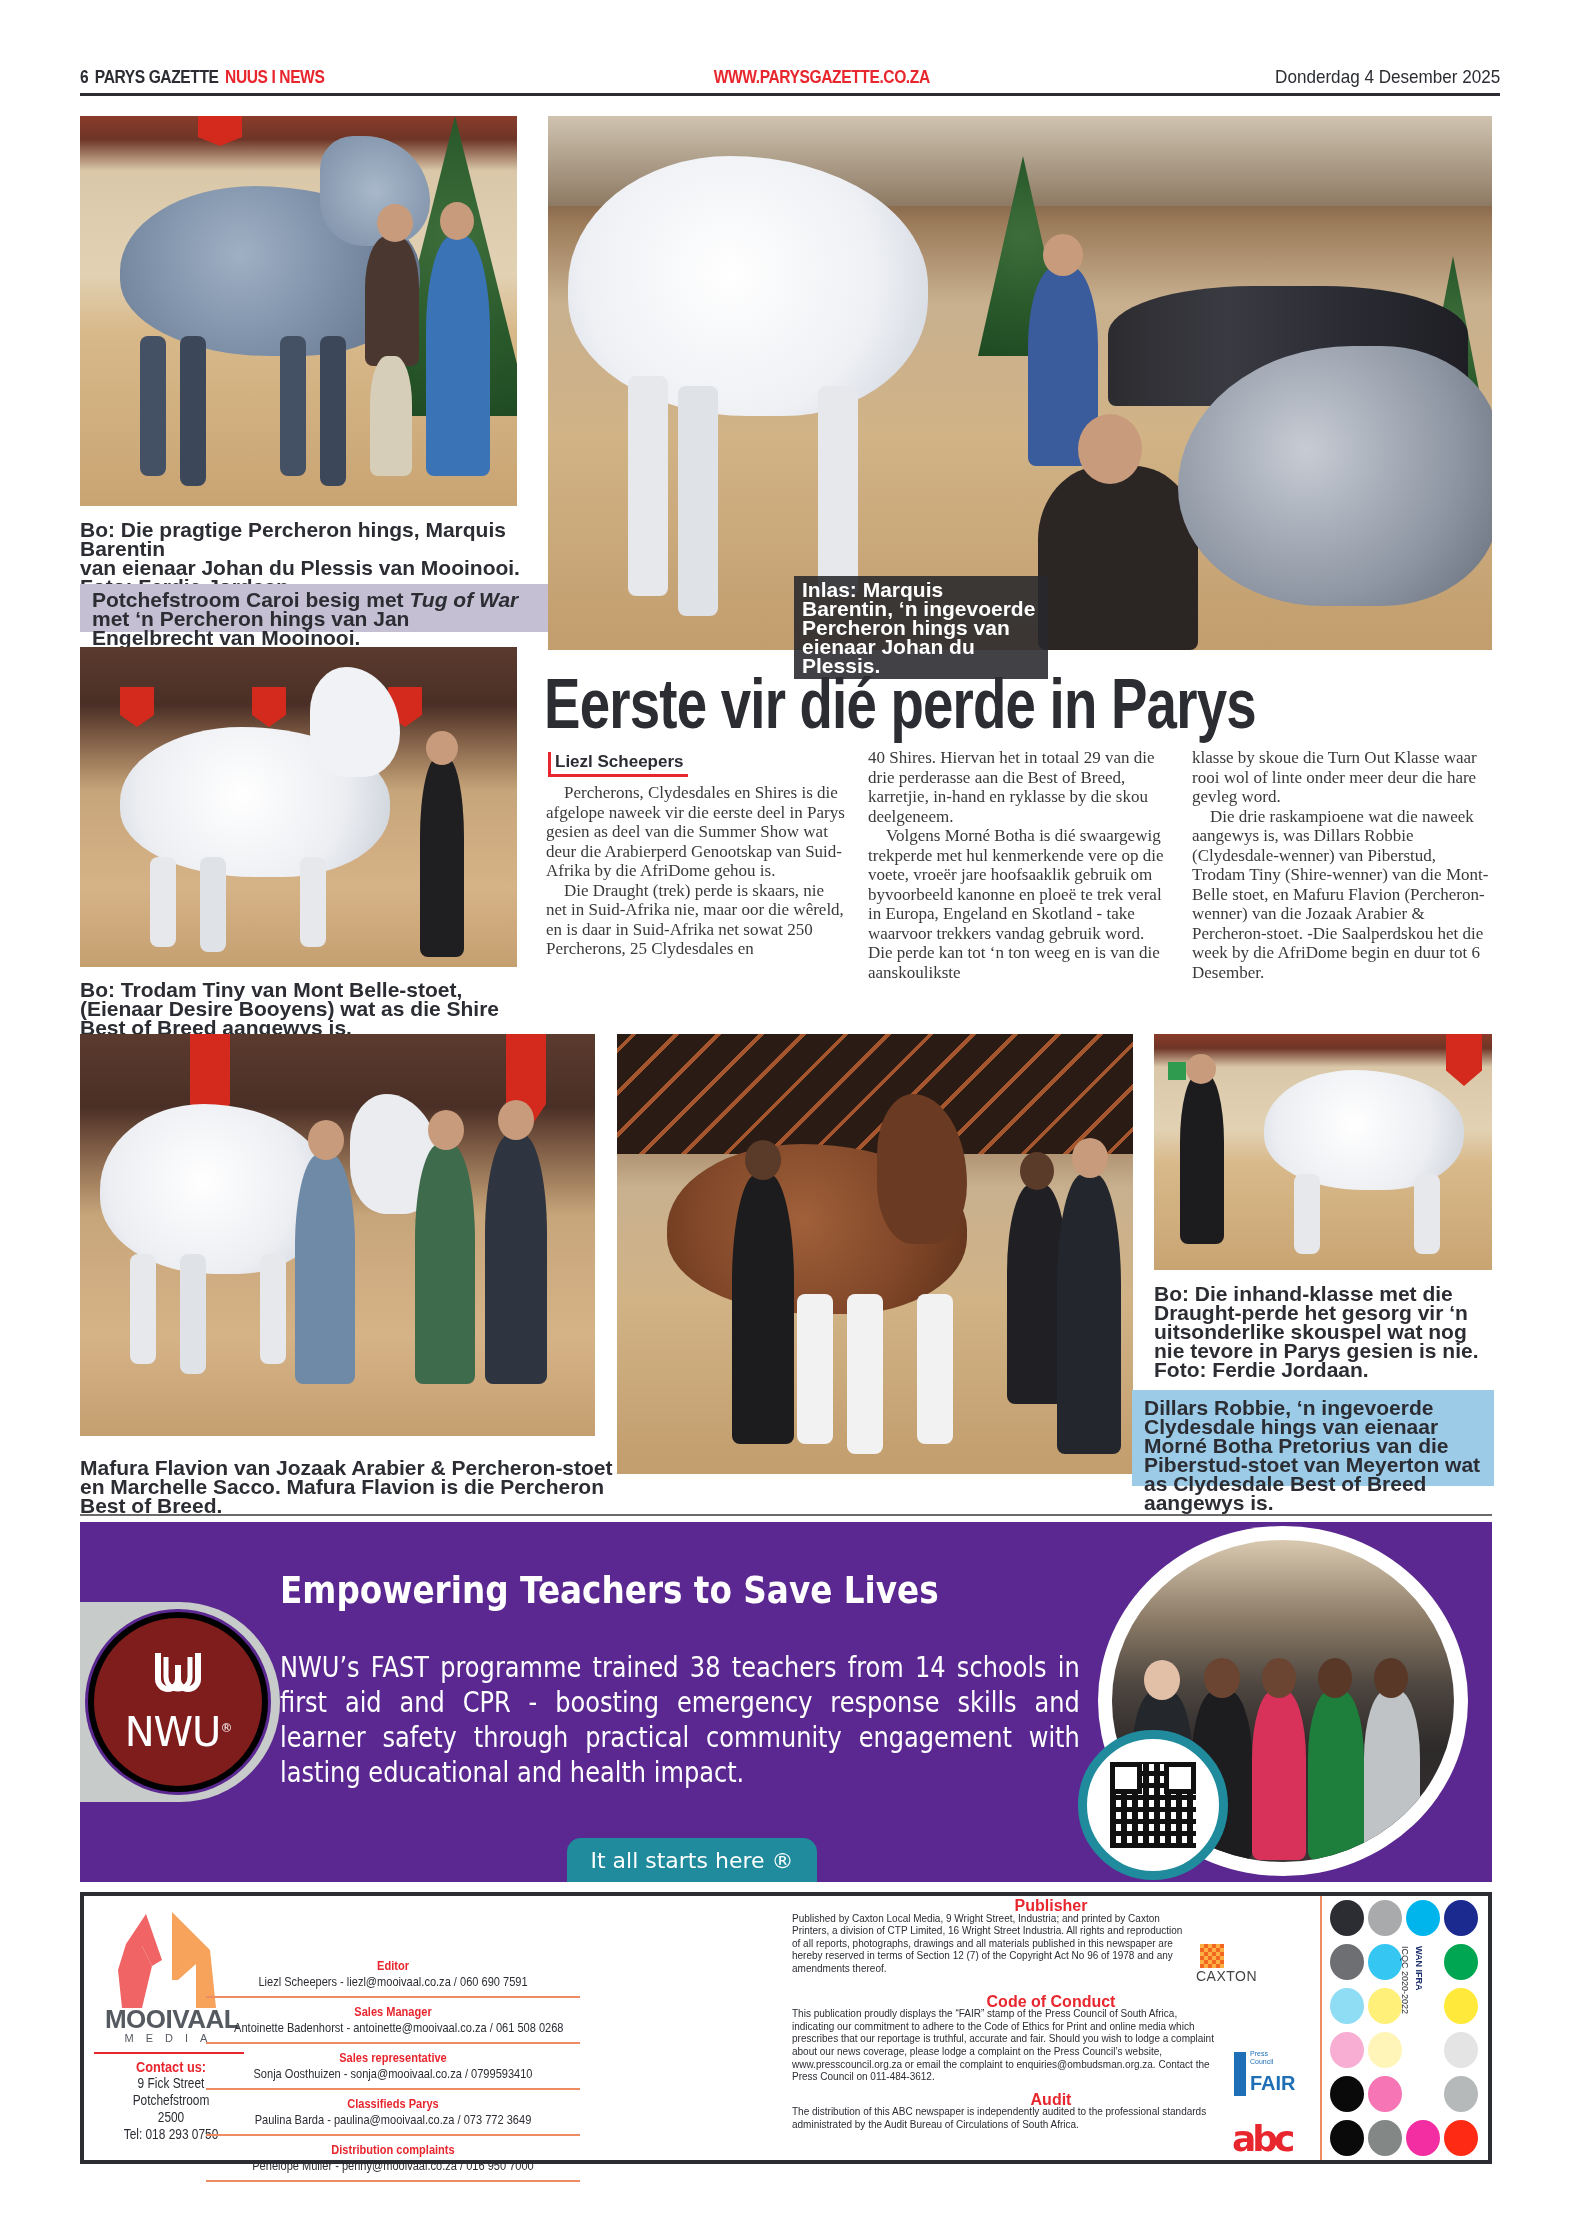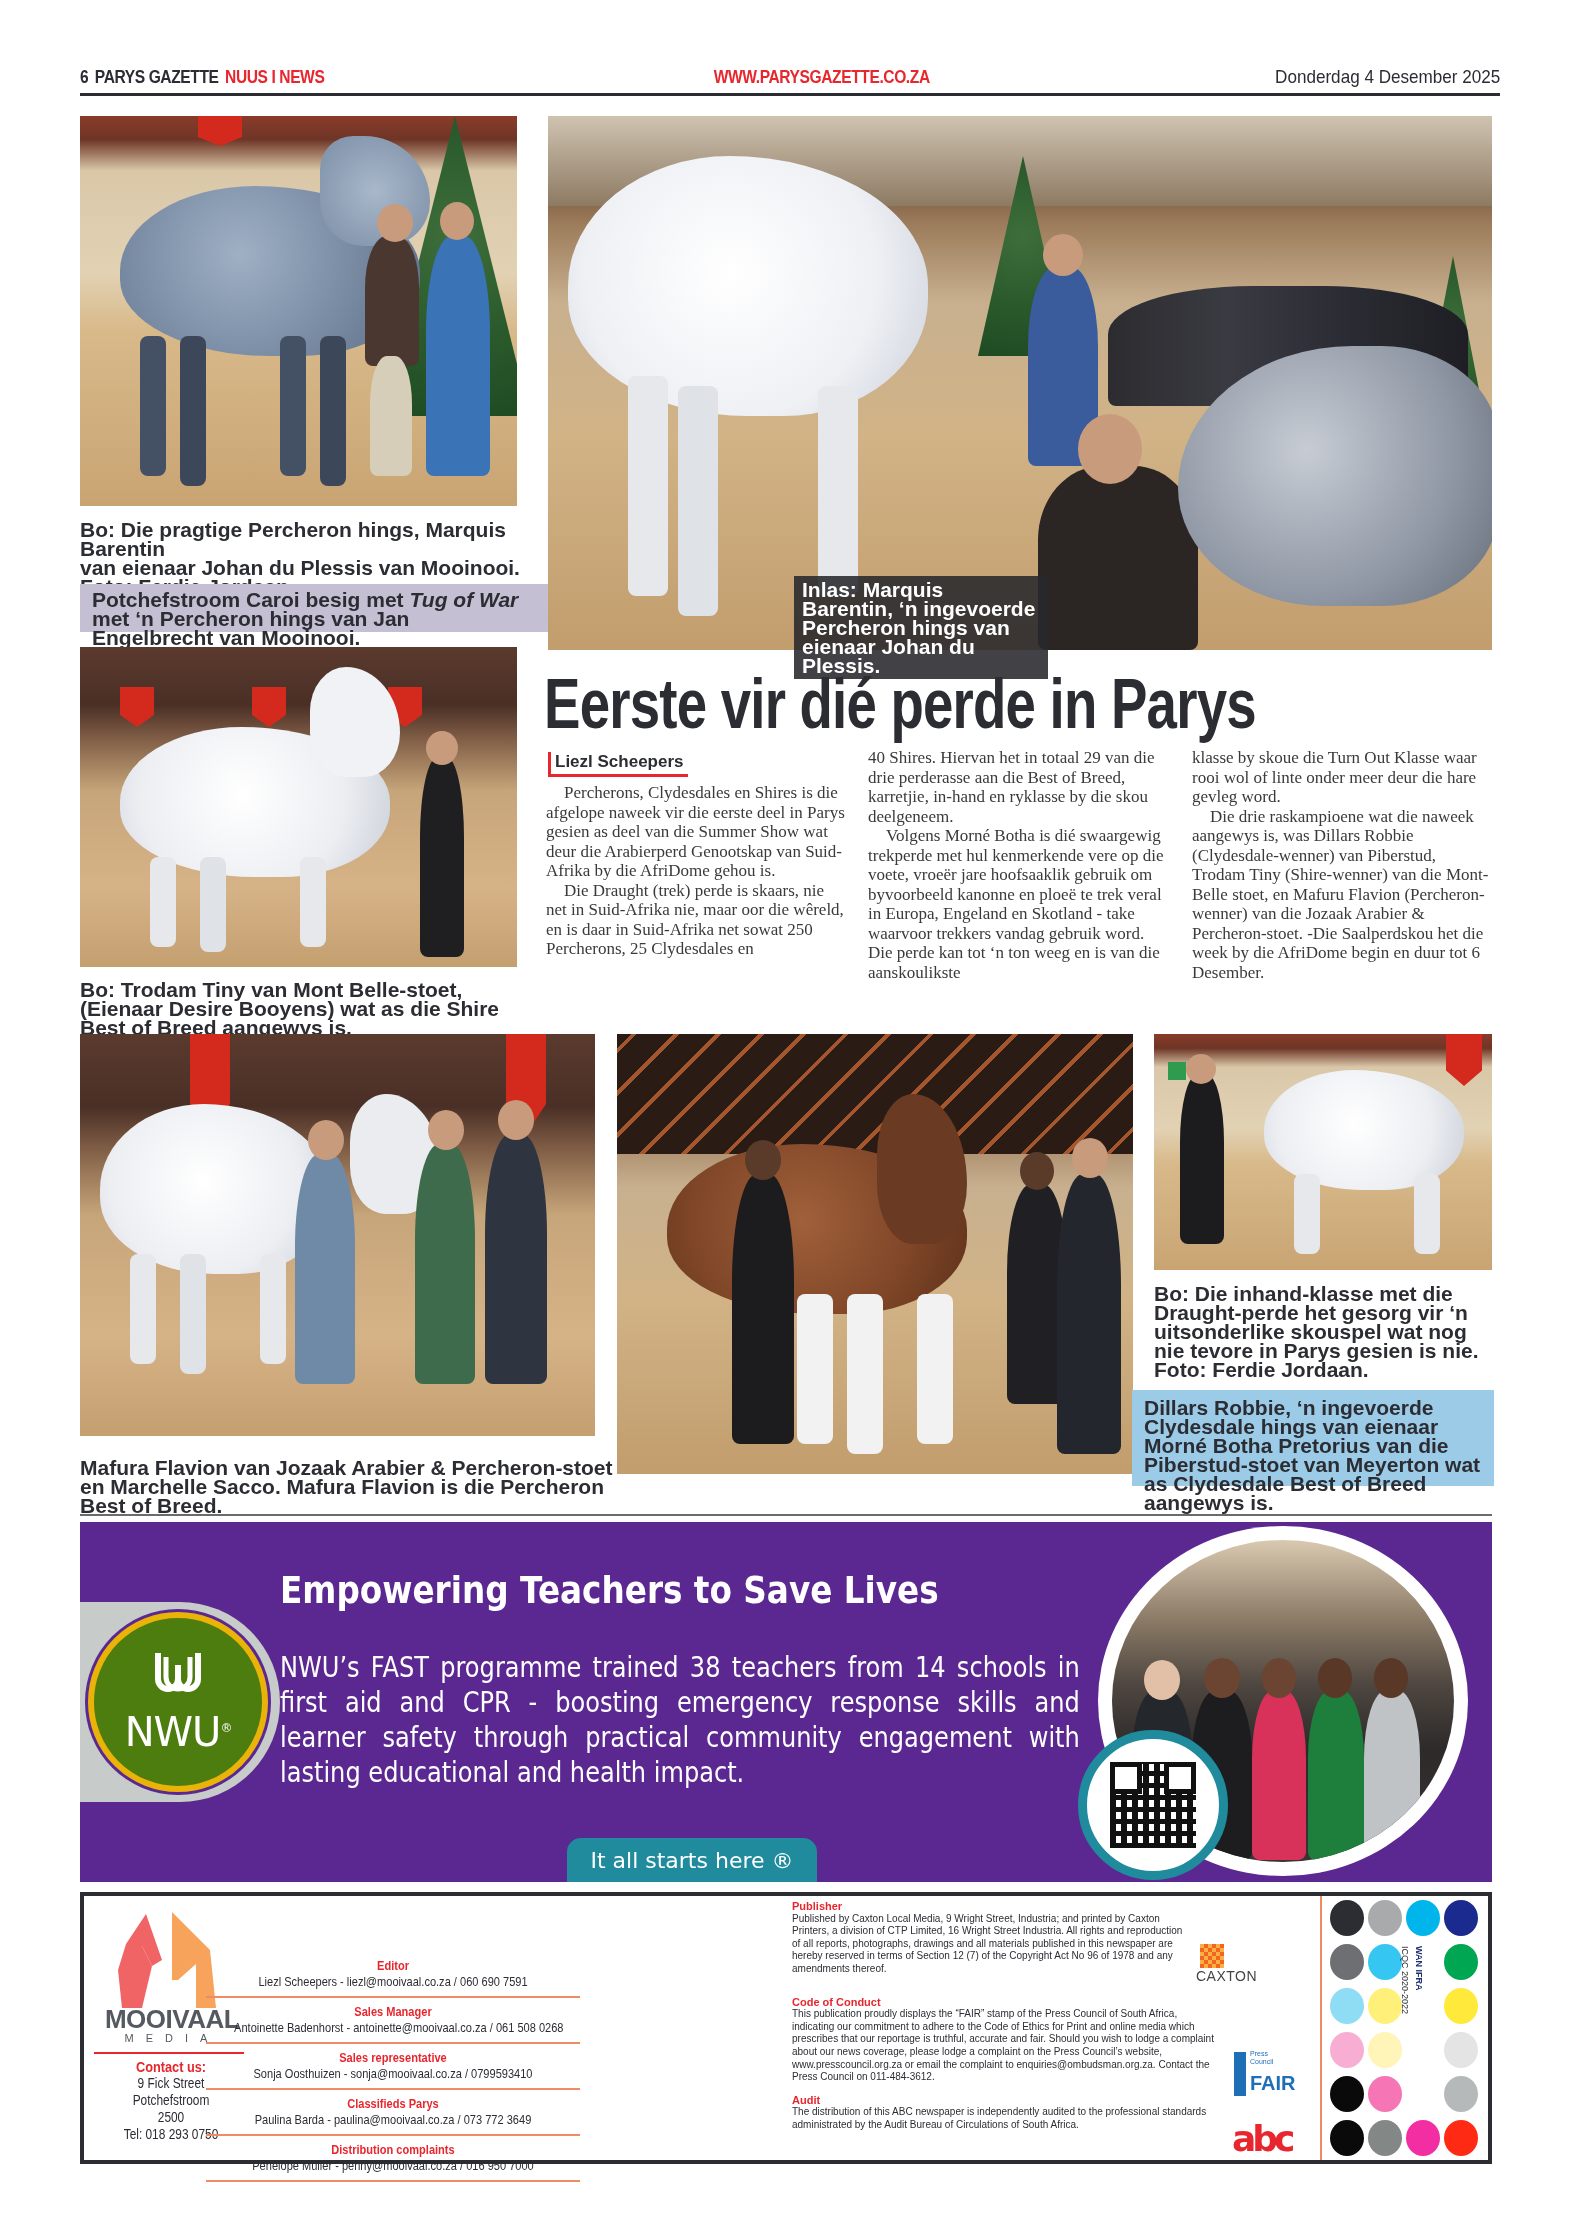--- a/index.html
+++ b/index.html
@@ -41,21 +41,21 @@
   .byline { left: 548px; top: 752px; font-weight: bold; font-size: 17px; color: #2b2d33; border-left: 3px solid #e8262e; border-bottom: 3px solid #e8262e; padding: 0 4px 2px 4px; }
   .col { font-family: "Liberation Serif", serif; font-size: 17px; line-height: 19.5px; color: #3a3a3a; text-align: left; }
   .col p { text-indent: 18px; }
 
   
   .ad { left: 80px; top: 1522px; width: 1412px; height: 360px; background: #5b2791; overflow: hidden; }
   .ad-rule { left: 80px; top: 1514px; width: 1412px; height: 2px; background: #6b6b6b; }
   .ad-title { left: 280px; top: 1568px; color: #ffffff; font-family: "DejaVu Sans", sans-serif; font-weight: bold; font-size: 38px; transform: scaleX(0.86); transform-origin: left top; white-space: nowrap; }
   .ad-body { left: 280px; top: 1650px; width: 800px; color: #ffffff; font-family: "DejaVu Sans", sans-serif; font-size: 28px; line-height: 35px; text-align: justify; transform: scaleX(0.86); transform-origin: left top; width: 930px; }
   .ad-tab { left: 80px; top: 1602px; width: 200px; height: 200px; background: #c7cbc9; border-radius: 0 100px 100px 0; }
-  .nwu-circle { left: 88px; top: 1612px; width: 180px; height: 180px; border-radius: 50%; background: #4d7c0f; border: 6px solid #eab308; box-shadow: 0 0 0 3px #5b2791; display: flex; flex-direction: column; align-items: center; justify-content: center; }
+  .nwu-circle { left: 88px; top: 1612px; width: 180px; height: 180px; border-radius: 50%; background: #7f1d1d; border: 6px solid #000000; box-shadow: 0 0 0 3px #5b2791; display: flex; flex-direction: column; align-items: center; justify-content: center; }
   .nwu-text { color: #fff; font-family: "DejaVu Sans", sans-serif; font-size: 40px; letter-spacing: -1px; margin-top: 8px; }
   .ad-cta { left: 567px; top: 1838px; width: 250px; height: 44px; background: #1f8b9c; border-radius: 14px 14px 0 0; color: #ffffff; font-family: "DejaVu Sans", sans-serif; font-size: 22px; display: flex; align-items: center; justify-content: center; }
   .ad-photo { left: 1098px; top: 1526px; width: 370px; height: 350px; border-radius: 50%; background: #ffffff; }
   .ad-photo-inner { left: 1112px; top: 1540px; width: 342px; height: 322px; border-radius: 50%; background: linear-gradient(180deg, #d9c9b0 0%, #8a7a66 25%, #4e4640 45%, #2d2a2a 65%, #3a3436 100%); overflow: hidden; }
   .qr-ring { left: 1078px; top: 1730px; width: 150px; height: 150px; border-radius: 50%; background: #ffffff; border: 9px solid #1f8b9c; display: flex; align-items: center; justify-content: center; }
   .qr { width: 86px; height: 86px; background:
         repeating-linear-gradient(90deg, #111 0 6px, transparent 6px 11px),
         repeating-linear-gradient(0deg, #111 0 5px, transparent 5px 12px);
         position: relative; }
   .qr::before, .qr::after { content: ""; position: absolute; width: 22px; height: 22px; border: 5px solid #111; background: #fff; }
@@ -68,21 +68,21 @@
   .mooivaal { left: 92px; top: 2004px; width: 160px; text-align: center; font-weight: bold; font-size: 26px; color: #555960; letter-spacing: -0.5px; }
   .media { left: 92px; top: 2032px; width: 160px; text-align: center; font-size: 11px; letter-spacing: 12px; color: #555960; }
   .foot-divider { left: 94px; top: 2052px; width: 150px; height: 2px; background: #e8262e; }
   .contact { left: 86px; top: 2058px; width: 170px; text-align: center; font-size: 14px; line-height: 17px; color: #2b2d33; transform: scaleX(0.85); }
   .contact .lbl { color: #e8262e; font-weight: bold; font-size: 15px; }
   .staff { left: 206px; top: 1954px; width: 374px; }
   .staff-item { text-align: center; padding: 4px 0 6px; border-bottom: 2px solid #f08c64; margin: 0 0 2px 0; }
   .staff-role { color: #e8262e; font-weight: bold; font-size: 13px; line-height: 16px; transform: scaleX(0.85); }
   .staff-line { color: #2b2d33; font-size: 13px; line-height: 16px; transform: scaleX(0.85); white-space: nowrap; }
   .legal { left: 792px; top: 1900px; width: 518px; font-size: 10px; line-height: 12.6px; color: #2b2d33; font-family: "Liberation Sans", sans-serif; }
-  .legal h4 { color: #e8262e; font-size: 11px; font-weight: bold; margin-top: 6px; }
+  .legal h4 { color: #e8262e; font-size: 16px; font-weight: bold; margin-top: 6px; text-align: center; }
   .legal p { width: 512px; }
   .vline { left: 1320px; top: 1896px; width: 2px; height: 264px; background: #f08c64; }
   .colorbar { left: 1330px; top: 1900px; width: 150px; height: 262px; display: grid; grid-template-columns: repeat(4, 36px); grid-template-rows: repeat(6, 38px); column-gap: 2px; row-gap: 6px; }
   .dot { width: 34px; height: 36px; border-radius: 50%; }
   .caxton { left: 1196px; top: 1944px; width: 100px; height: 46px; }
   .fair { left: 1234px; top: 2046px; width: 60px; height: 52px; }
   .abc { left: 1232px; top: 2118px; font-family: "DejaVu Sans", sans-serif; font-size: 36px; font-weight: bold; color: #e8262e; letter-spacing: -4px; }
 </style>
 </head>
 <body>

